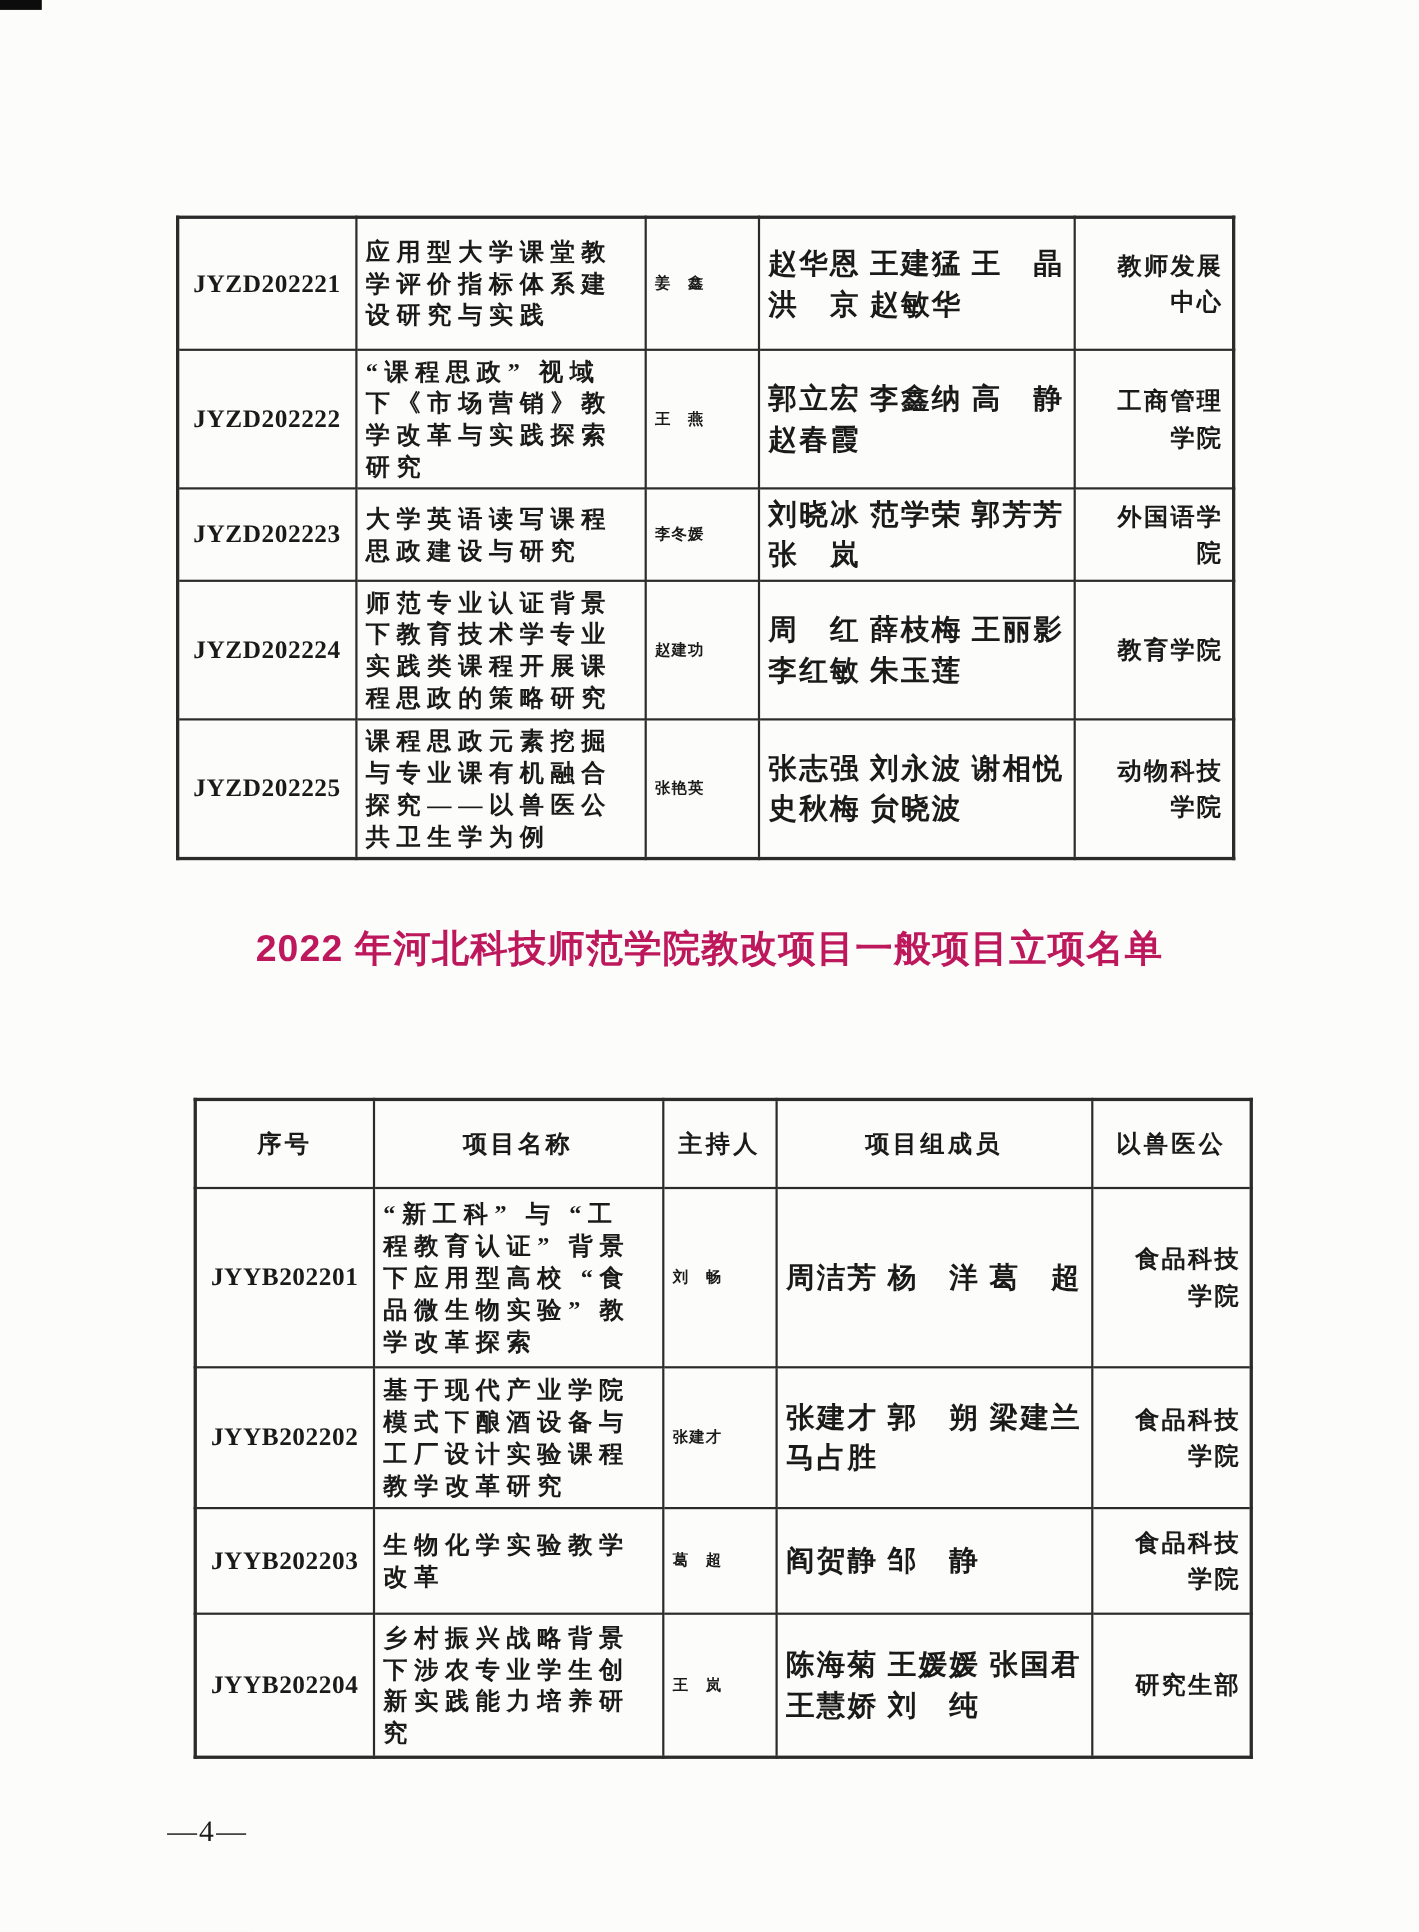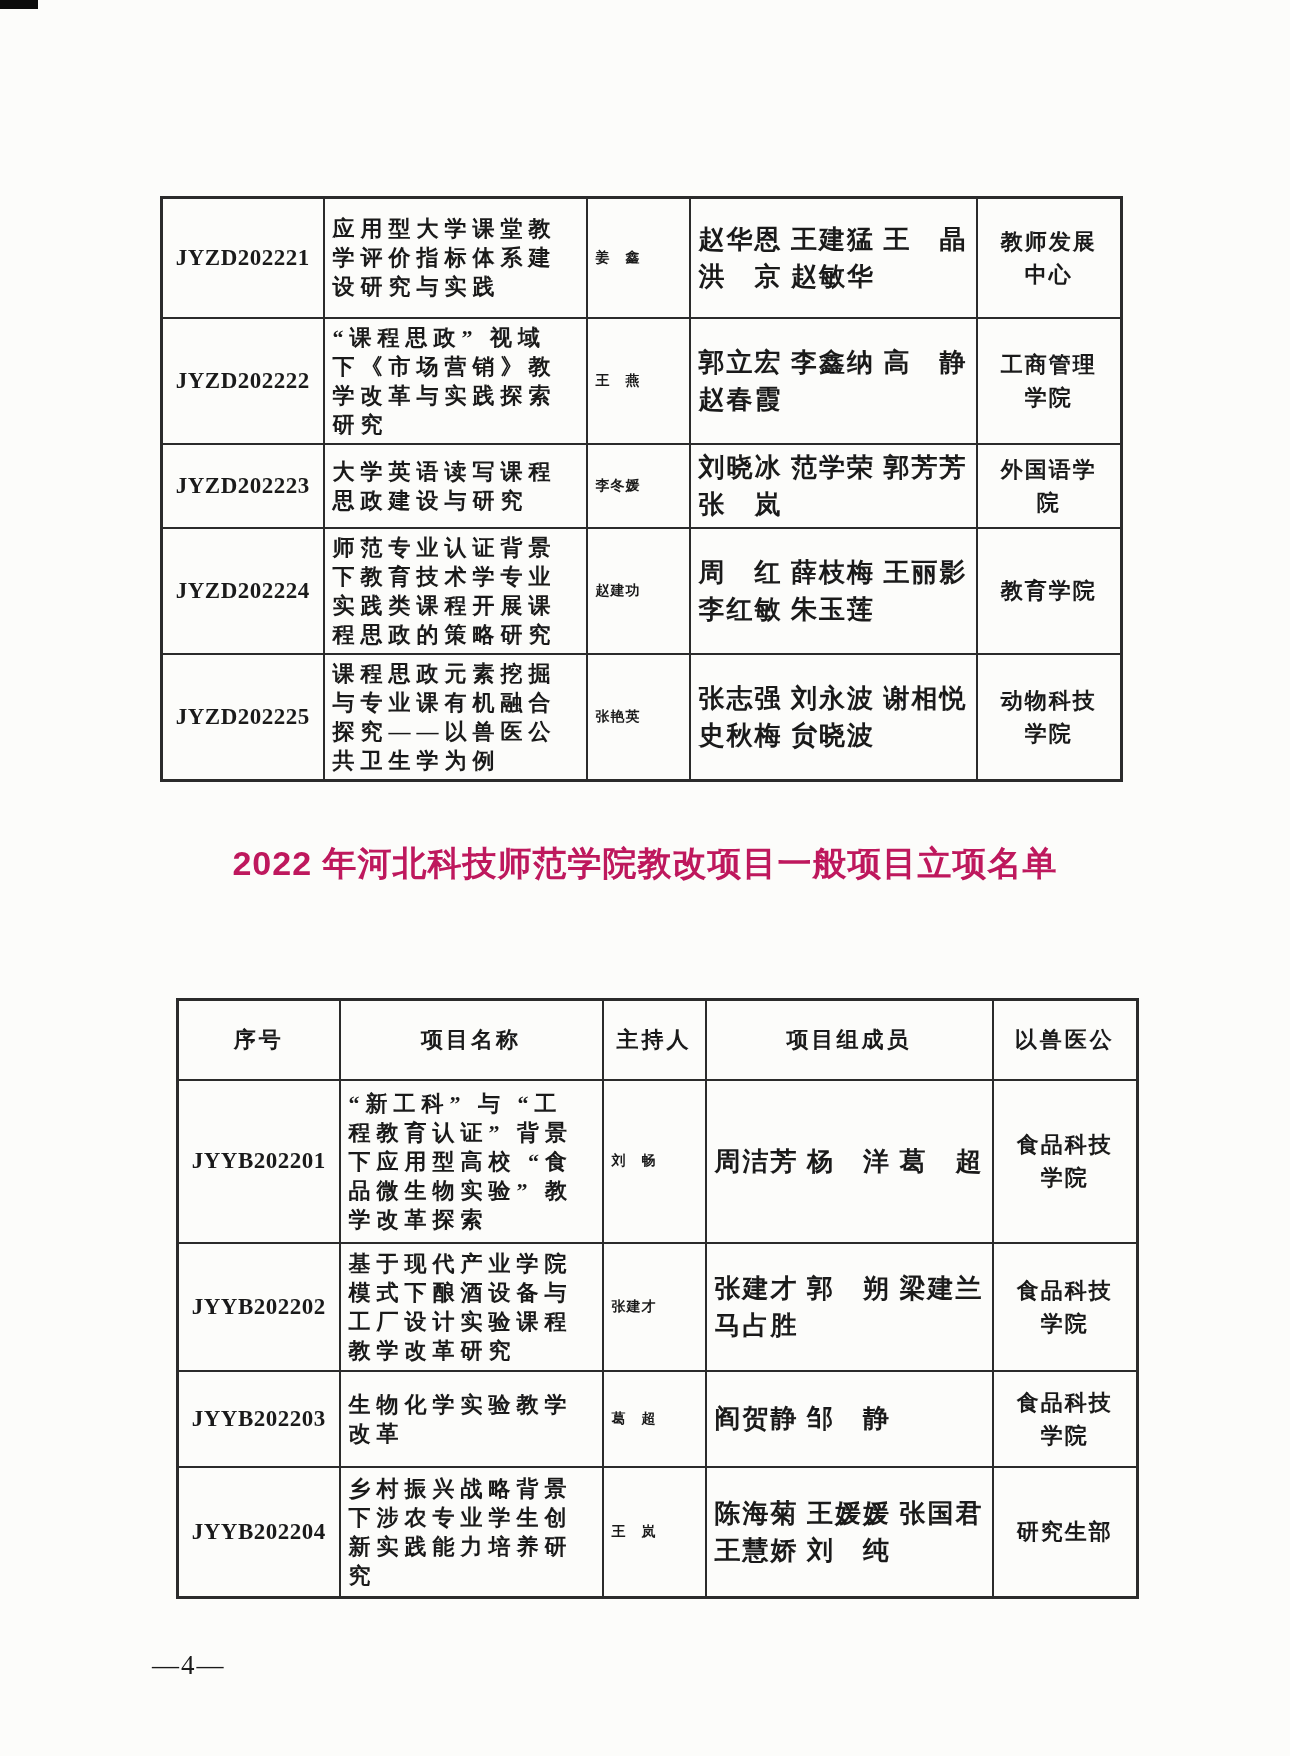--- a/index.html
+++ b/index.html
@@ -47,21 +47,21 @@
     text-align:left;
     font-size:14px;letter-spacing:1px;
     padding:4px 2px;
   }
   .c-members{
     font-size:26px;line-height:37px;letter-spacing:2px;
     white-space:pre-line;
     padding:4px 6px 4px 16px;
   }
   .c-unit{
-    text-align:center;
+    text-align:right;
     font-size:22px;line-height:33px;letter-spacing:2px;
     white-space:pre-line;
     padding:4px 4px;
   }
   .c-head{
     text-align:center;
     font-size:22px;letter-spacing:3px;
     white-space:nowrap;
   }
   

